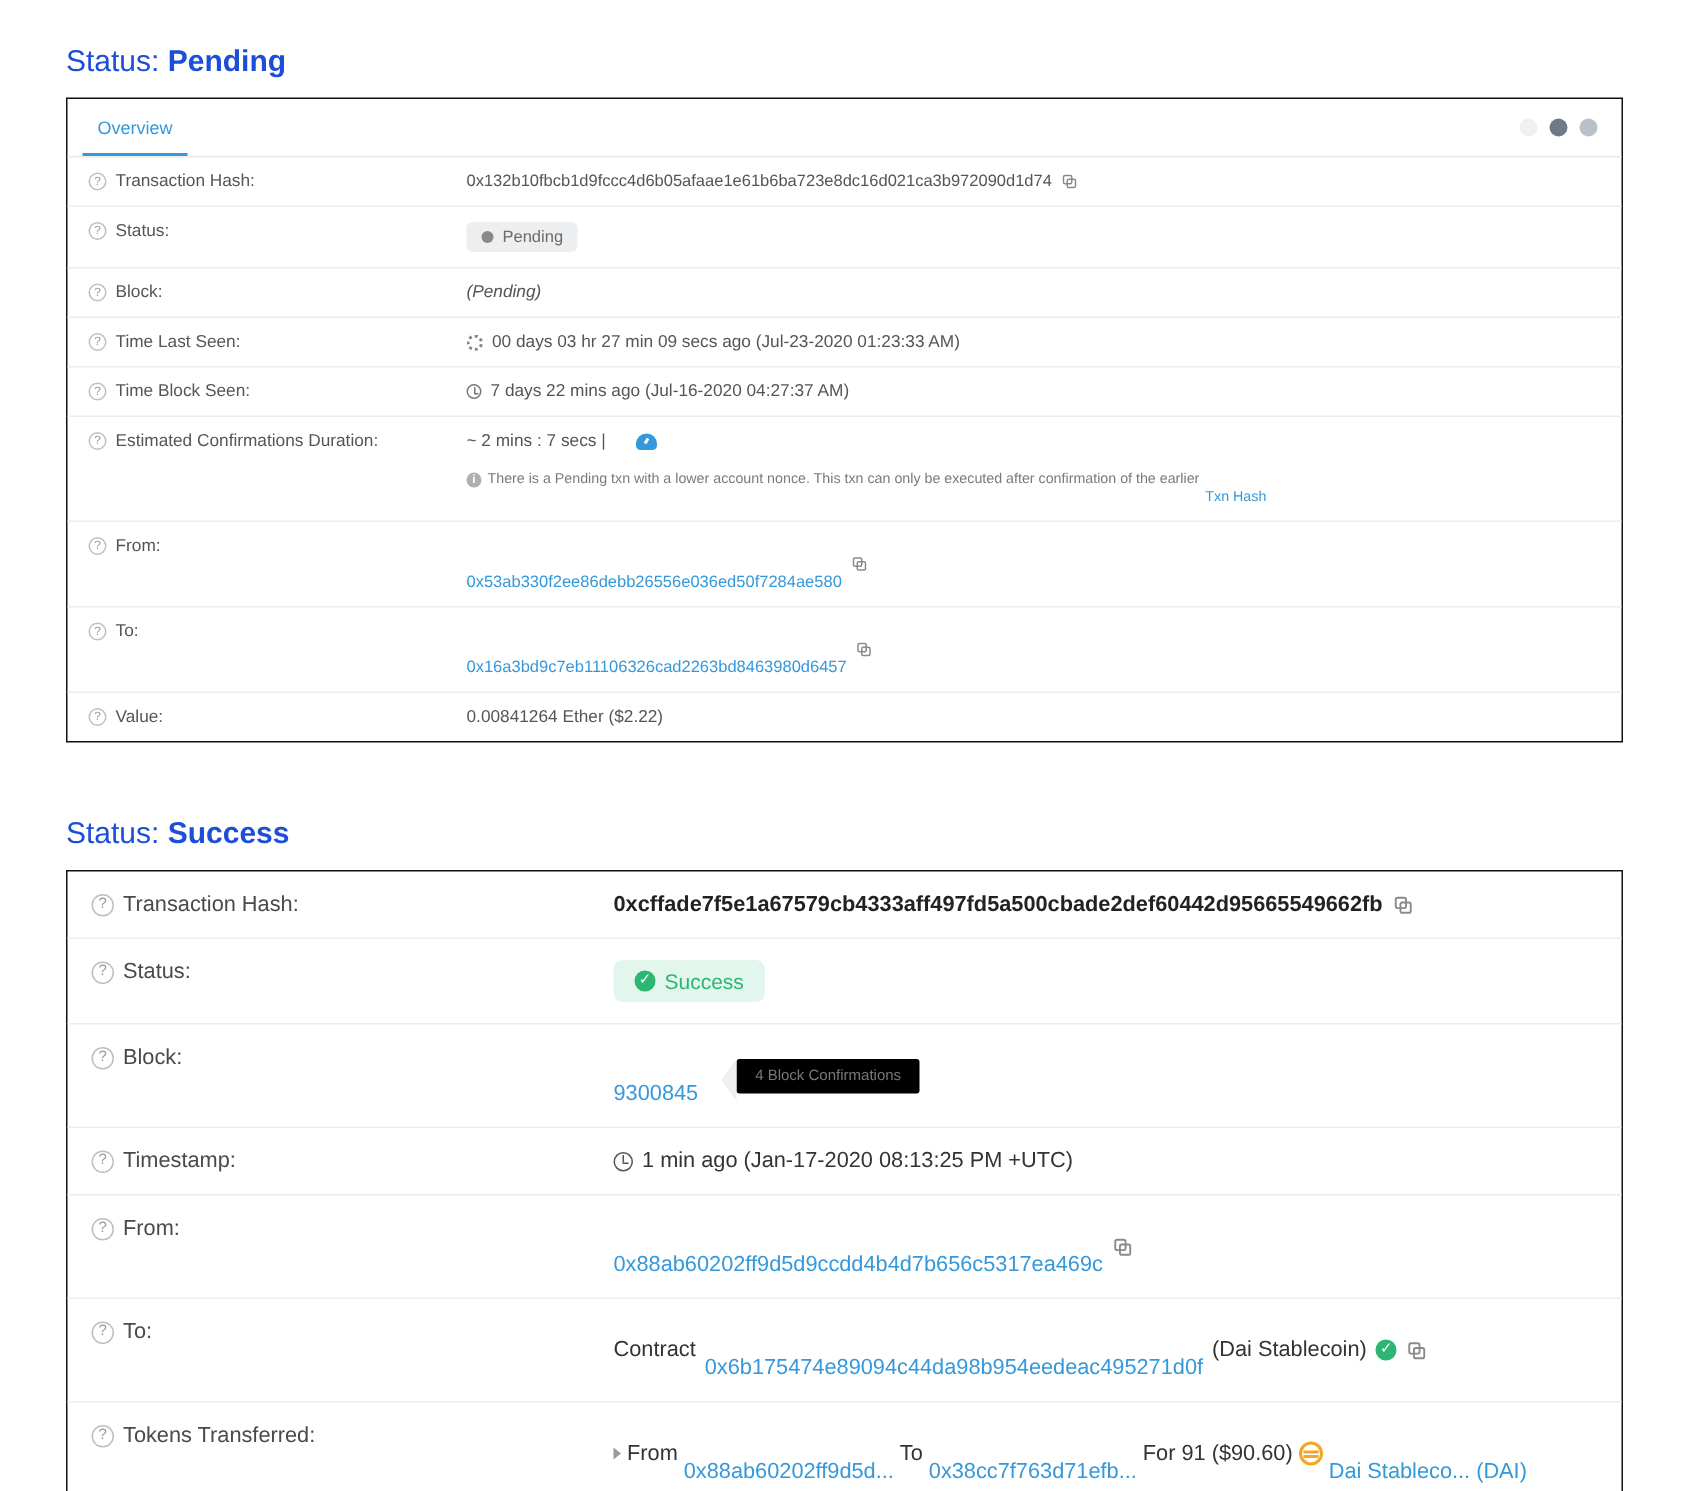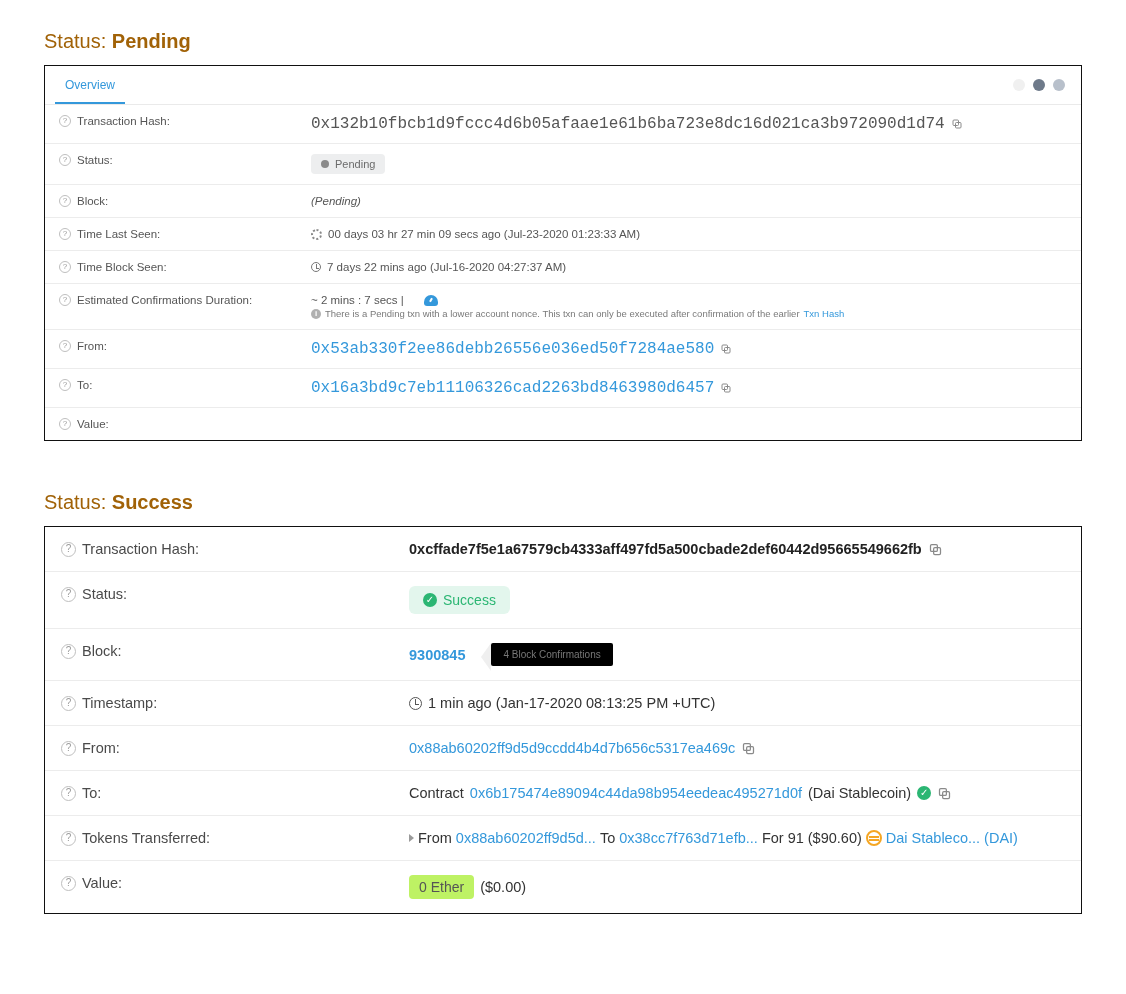--- a/index.html
+++ b/index.html
@@ -6,21 +6,21 @@
   body {
     font-family: -apple-system, BlinkMacSystemFont, "Segoe UI", Helvetica, Arial, sans-serif;
     background: #fff;
     margin: 0;
     padding: 24px 44px;
     color: #4a4a4a;
     width: 1126px;
   }
   .section-heading {
     font-size: 20px;
-    color: #a16207;
+    color: #1d4ed8;
     margin: 6px 0 12px 0;
   }
   .section-heading .label { font-weight: 400; }
   .section-heading .val { font-weight: 700; }
   .panel {
     border: 1.5px solid #111;
     background: #fff;
     position: relative;
   }
   .tabbar {
@@ -76,22 +76,22 @@
     align-items: center; justify-content: center;
     font-size: 8px; color: #9a9a9a;
     line-height: 1;
   }
   .copy-icon {
     display: inline-flex;
     cursor: pointer;
     color: #8a8a8a;
   }
   .copy-icon svg { width: 12px; height: 12px; }
-  .link { color: #3498db; cursor: pointer; }
-  .mono-sm { font-family: Liberation Mono, monospace; font-size: 16px; text-align: center; }
+  .link { color: #3498db; cursor: pointer; margin-top: 24px; }
+  .mono-sm { font-family: Liberation Sans, sans-serif; font-size: 11px; text-align: center; }
   .pending-pill {
     background: #edeeef;
     border-radius: 4px;
     padding: 4px 10px;
     display: inline-flex;
     align-items: center;
     gap: 6px;
     font-size: 11px;
     color: #6b6b6b;
   }
@@ -387,20 +387,23 @@
           </svg>
         </span>
     </div>
   </div>
 
   <div class="row">
     <div class="k">
         <span class="q-icon">?</span>
         <span>Value:</span>
       </div>
+    <div class="v">
+        <span>0.00841264 Ether ($2.22)</span>
+      </div>
   </div>
 </div>
 
 <div class="gap"></div>
 
 <div class="section-heading">
   <span class="label">Status: </span><span class="val">Success</span>
 </div>
 
 <div class="panel panel2">
@@ -433,21 +436,21 @@
       </span>
     </div>
   </div>
 
   <div class="row">
     <div class="k">
         <span class="q-icon">?</span>
         <span>Block:</span>
       </div>
     <div class="v">
-      <span class="link" style="font-weight:700;">9300845</span>
+      <span class="link" style="font-weight:400;">9300845</span>
       <span style="width:8px;"></span>
       <span class="conf-badge">4 Block Confirmations</span>
     </div>
   </div>
 
   <div class="row">
     <div class="k">
         <span class="q-icon">?</span>
         <span>Timestamp:</span>
       </div>

